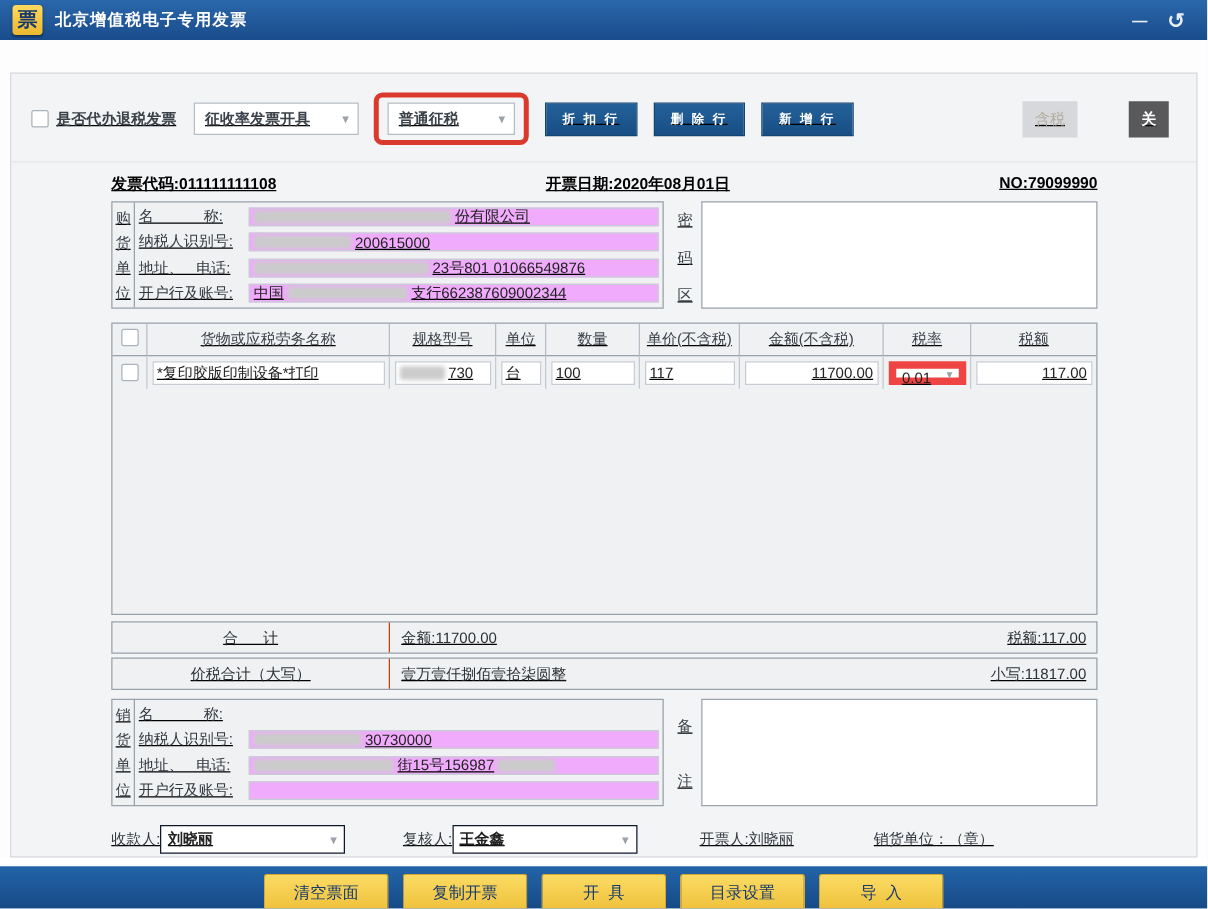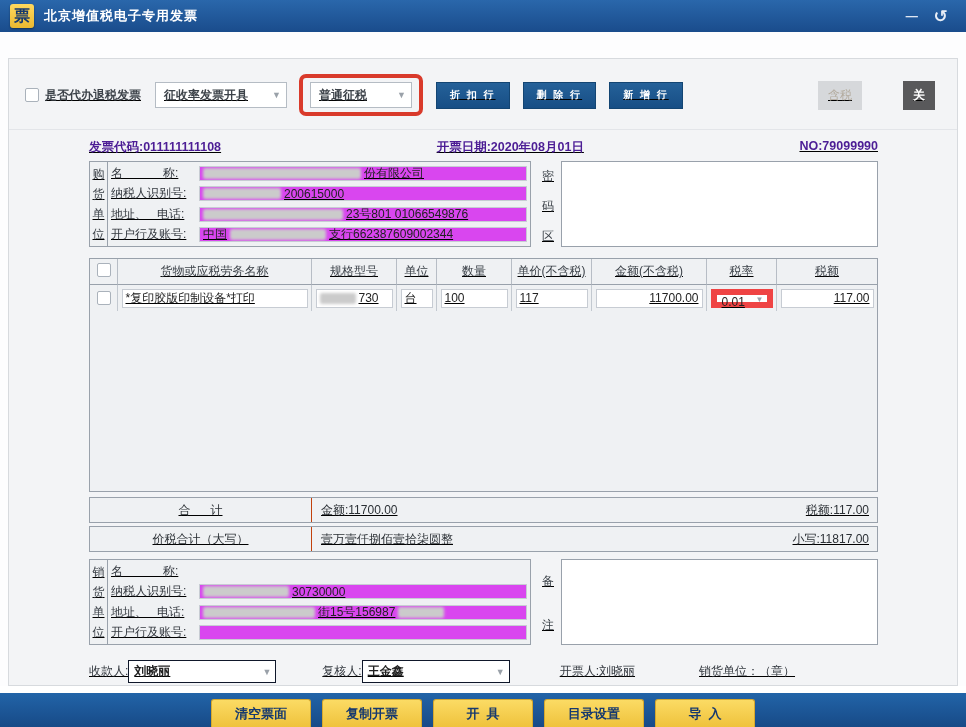--- a/index.html
+++ b/index.html
@@ -34,29 +34,29 @@
   .bluebtn { background:linear-gradient(180deg,#256199,#174e85); color:#fff; font-size:10px; font-weight:bold;
     height:27px; padding:0 13px; margin-left:13px; display:flex; align-items:center; border:1px solid #134573;
     letter-spacing:2px; cursor:pointer; white-space:pre; }
   .toggle { margin-left:auto; display:flex;gap:41px; }
   .tog-l { background:#d6d8db; color:#b3ab9e; font-size:12px; padding:6px 10px; }
   .tog-r { background:#59595b; color:#fff; font-size:12px; font-weight:bold; padding:6px 10px; cursor:pointer; }
 
   
   .form { margin-left:80px; width:789px; }
   .meta { display:flex; justify-content:space-between; margin-top:9px; font-size:12.5px;
-    font-weight:600; color:#4c1d95; }
+    font-weight:600; color:#000000; }
   .prow { display:flex; margin-top:5px; }
   .pbox { width:442px; height:86px; border:1px solid #99a1ab; display:flex; background:#eff1f3; }
   .pside { width:18px; border-right:1px solid #99a1ab; font-size:12px; color:#3c4249;
     text-align:center; word-break:break-all; line-height:20px; padding-top:2px; }
   .pfields { flex:1; display:flex; flex-direction:column; justify-content:space-evenly; padding:1px 3px; }
   .frow { display:flex; align-items:center; height:19px; }
   .flabel { white-space:pre; font-size:12px; color:#33383f; width:88px; flex:none; }
-  .fvalue { flex:1; background:#d946ef; border:1px solid #c7ccd3; height:15px; display:flex;
+  .fvalue { flex:1; background:#f0abfc; border:1px solid #c7ccd3; height:15px; display:flex;
     align-items:center; padding:0 3px; font-size:12px; color:#222; overflow:hidden; white-space:nowrap; }
   .vside { width:18px; margin:0 4px 0 8px; font-size:12px; color:#3c4249; text-align:center;
     word-break:break-all; }
   .vside.h3 { line-height:30px; }
   .vside.h2 { line-height:44px; }
   .bigbox { flex:1; height:86px; background:#fff; border:1px solid #99a1ab; }
   .blur { display:inline-block; height:11px; border-radius:2px; background:#cbcbcb;
     filter:blur(1.6px); margin-right:3px; flex:none; }
 
   
@@ -91,21 +91,21 @@
     display:flex; align-items:center; padding:0 16px 0 5px; font-weight:600; color:#222; }
   .scombo .arr { position:absolute; right:4px; color:#9aa1a9; font-size:9px; }
   .sgap1 { width:46px; } .sgap2 { width:50px; } .sgap3 { width:64px; }
 
   
   .bbar { position:absolute; left:0; right:0; bottom:0; height:34px;
     background:linear-gradient(180deg,#2264a8 0%,#174a87 100%);
     display:flex; align-items:flex-end; justify-content:center; gap:11px; }
   .gbtn { width:100px; height:28px; background:linear-gradient(180deg,#fbdb64,#efc23c);
     border:1px solid #d7a82d; border-bottom:none; border-radius:3px 3px 0 0; color:#16396e;
-    font-weight:bold; font-size:13px; display:flex; align-items:center; justify-content:center;
+    font-weight:normal; font-size:13px; display:flex; align-items:center; justify-content:center;
     white-space:pre; cursor:pointer; }
 </style>
 </head>
 <body>
 
 <div class="window">
 
   <div class="titlebar">
     <div class="logo">票</div>
     <div class="apptitle">北京增值税电子专用发票</div>

